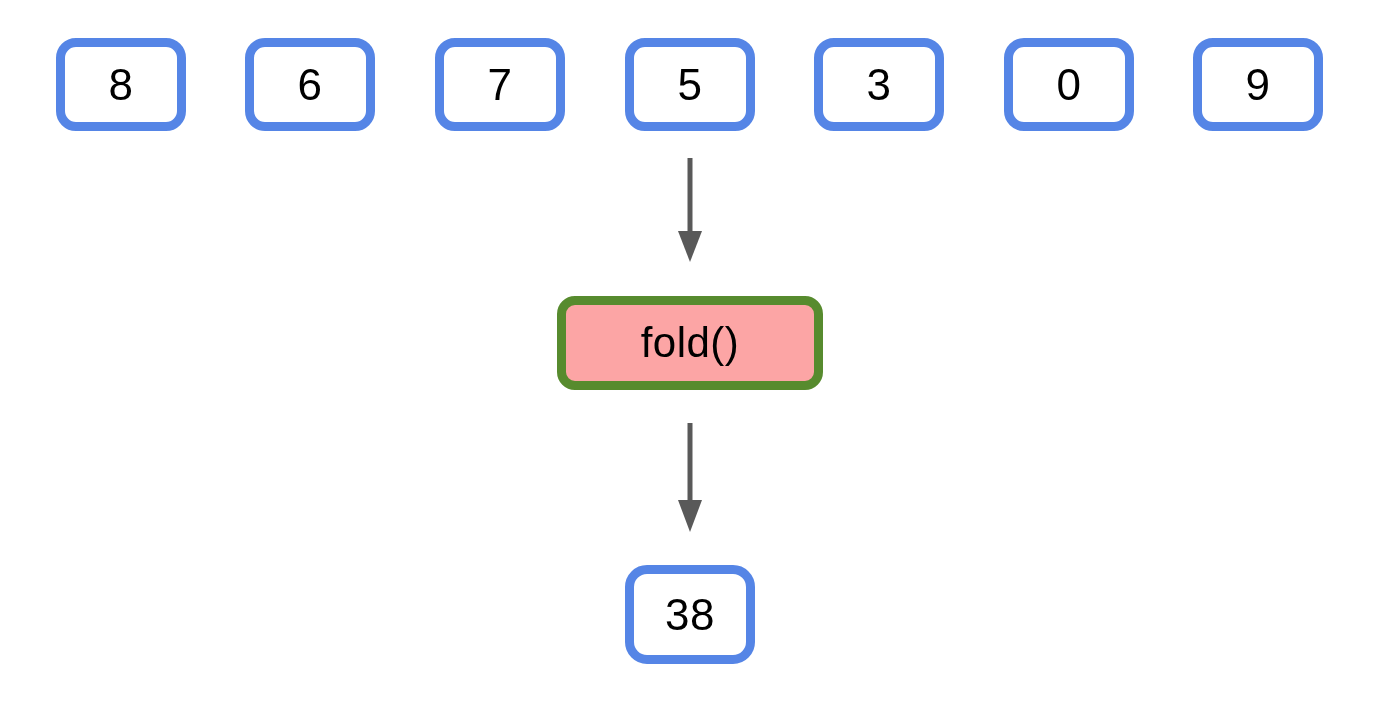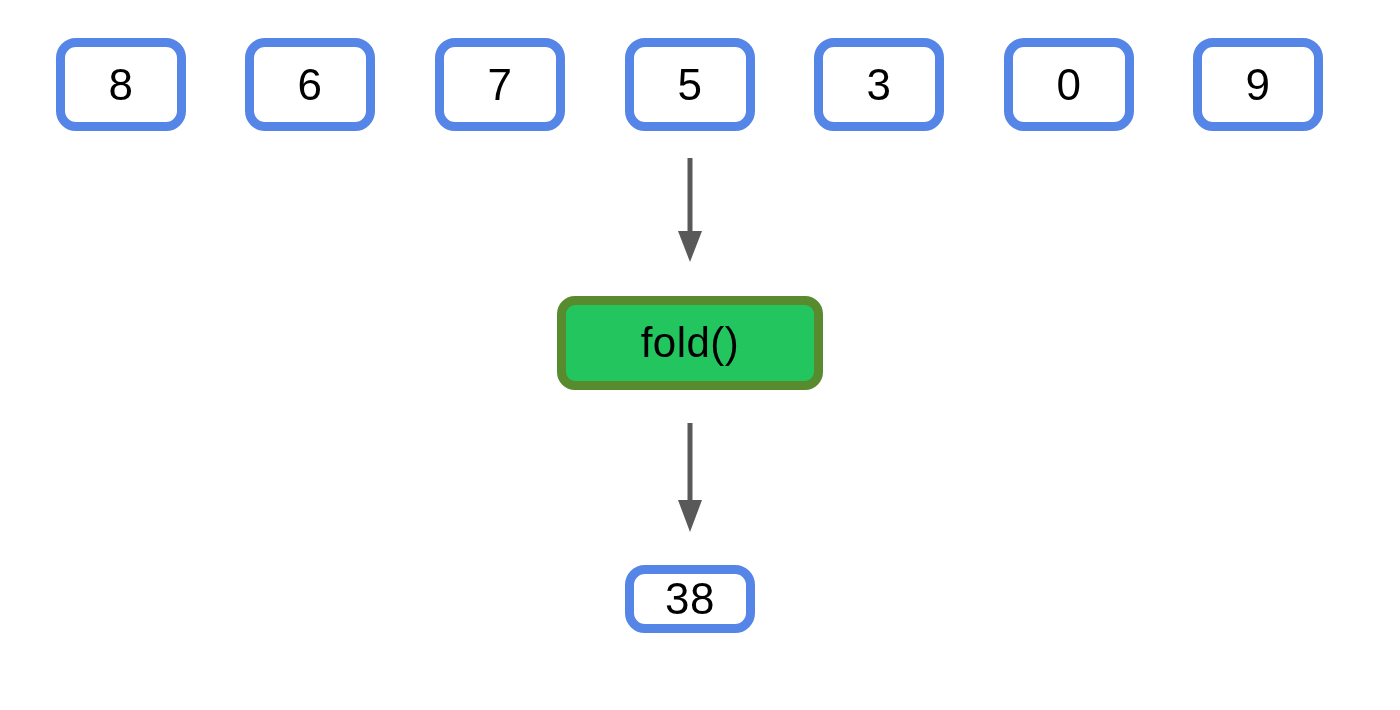--- a/index.html
+++ b/index.html
@@ -35,21 +35,21 @@
     user-select: none;
   }
 
   .node.input-node,
   .node.result-node {
     background: #ffffff;
     border: 9px solid #5585e6;
   }
 
   .node.op-node {
-    background: #22c55e;
+    background: #fca5a5;
     border: 9px solid #578b2e;
     border-radius: 18px;
   }
 
   
   #input-row {
     position: absolute;
     left: 0;
     top: 0;
     width: 1400px;
@@ -69,21 +69,22 @@
     width: 266px;
     height: 94px;
     font-size: 42px;
   }
 
   
   #result-box {
     left: 625px;
     top: 565px;
     width: 130px;
-    height: 68px;
+    height: 99px;
+    border-radius: 22px;
   }
 
   
   .arrow-svg {
     position: absolute;
     overflow: visible;
   }
   #arrow-top {
     left: 650px;
     top: 155px;

